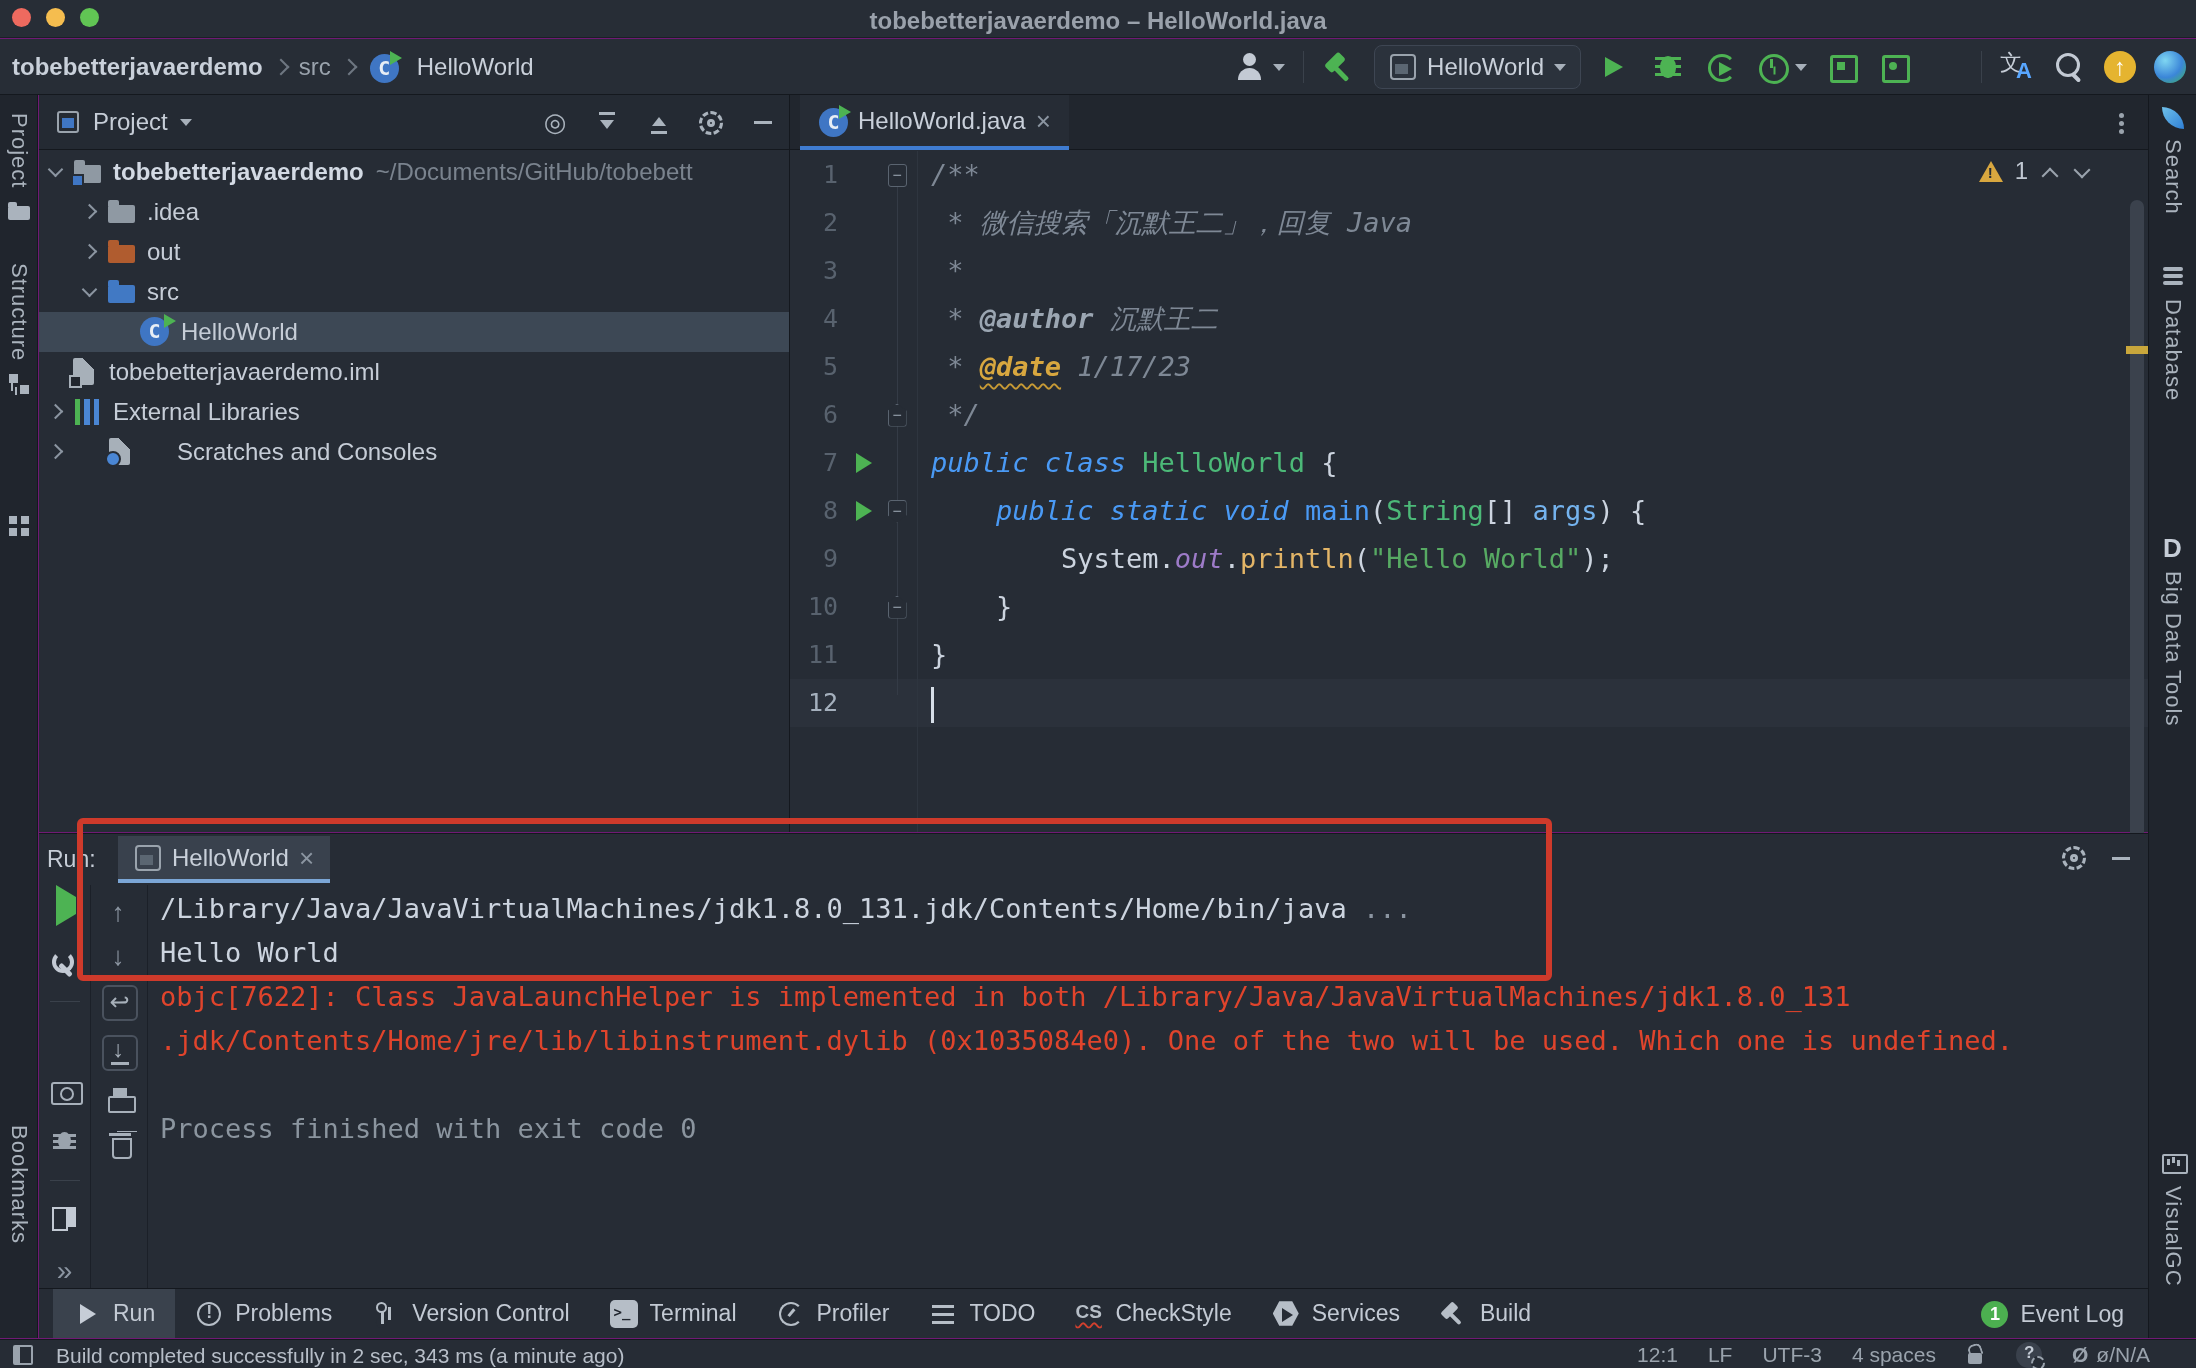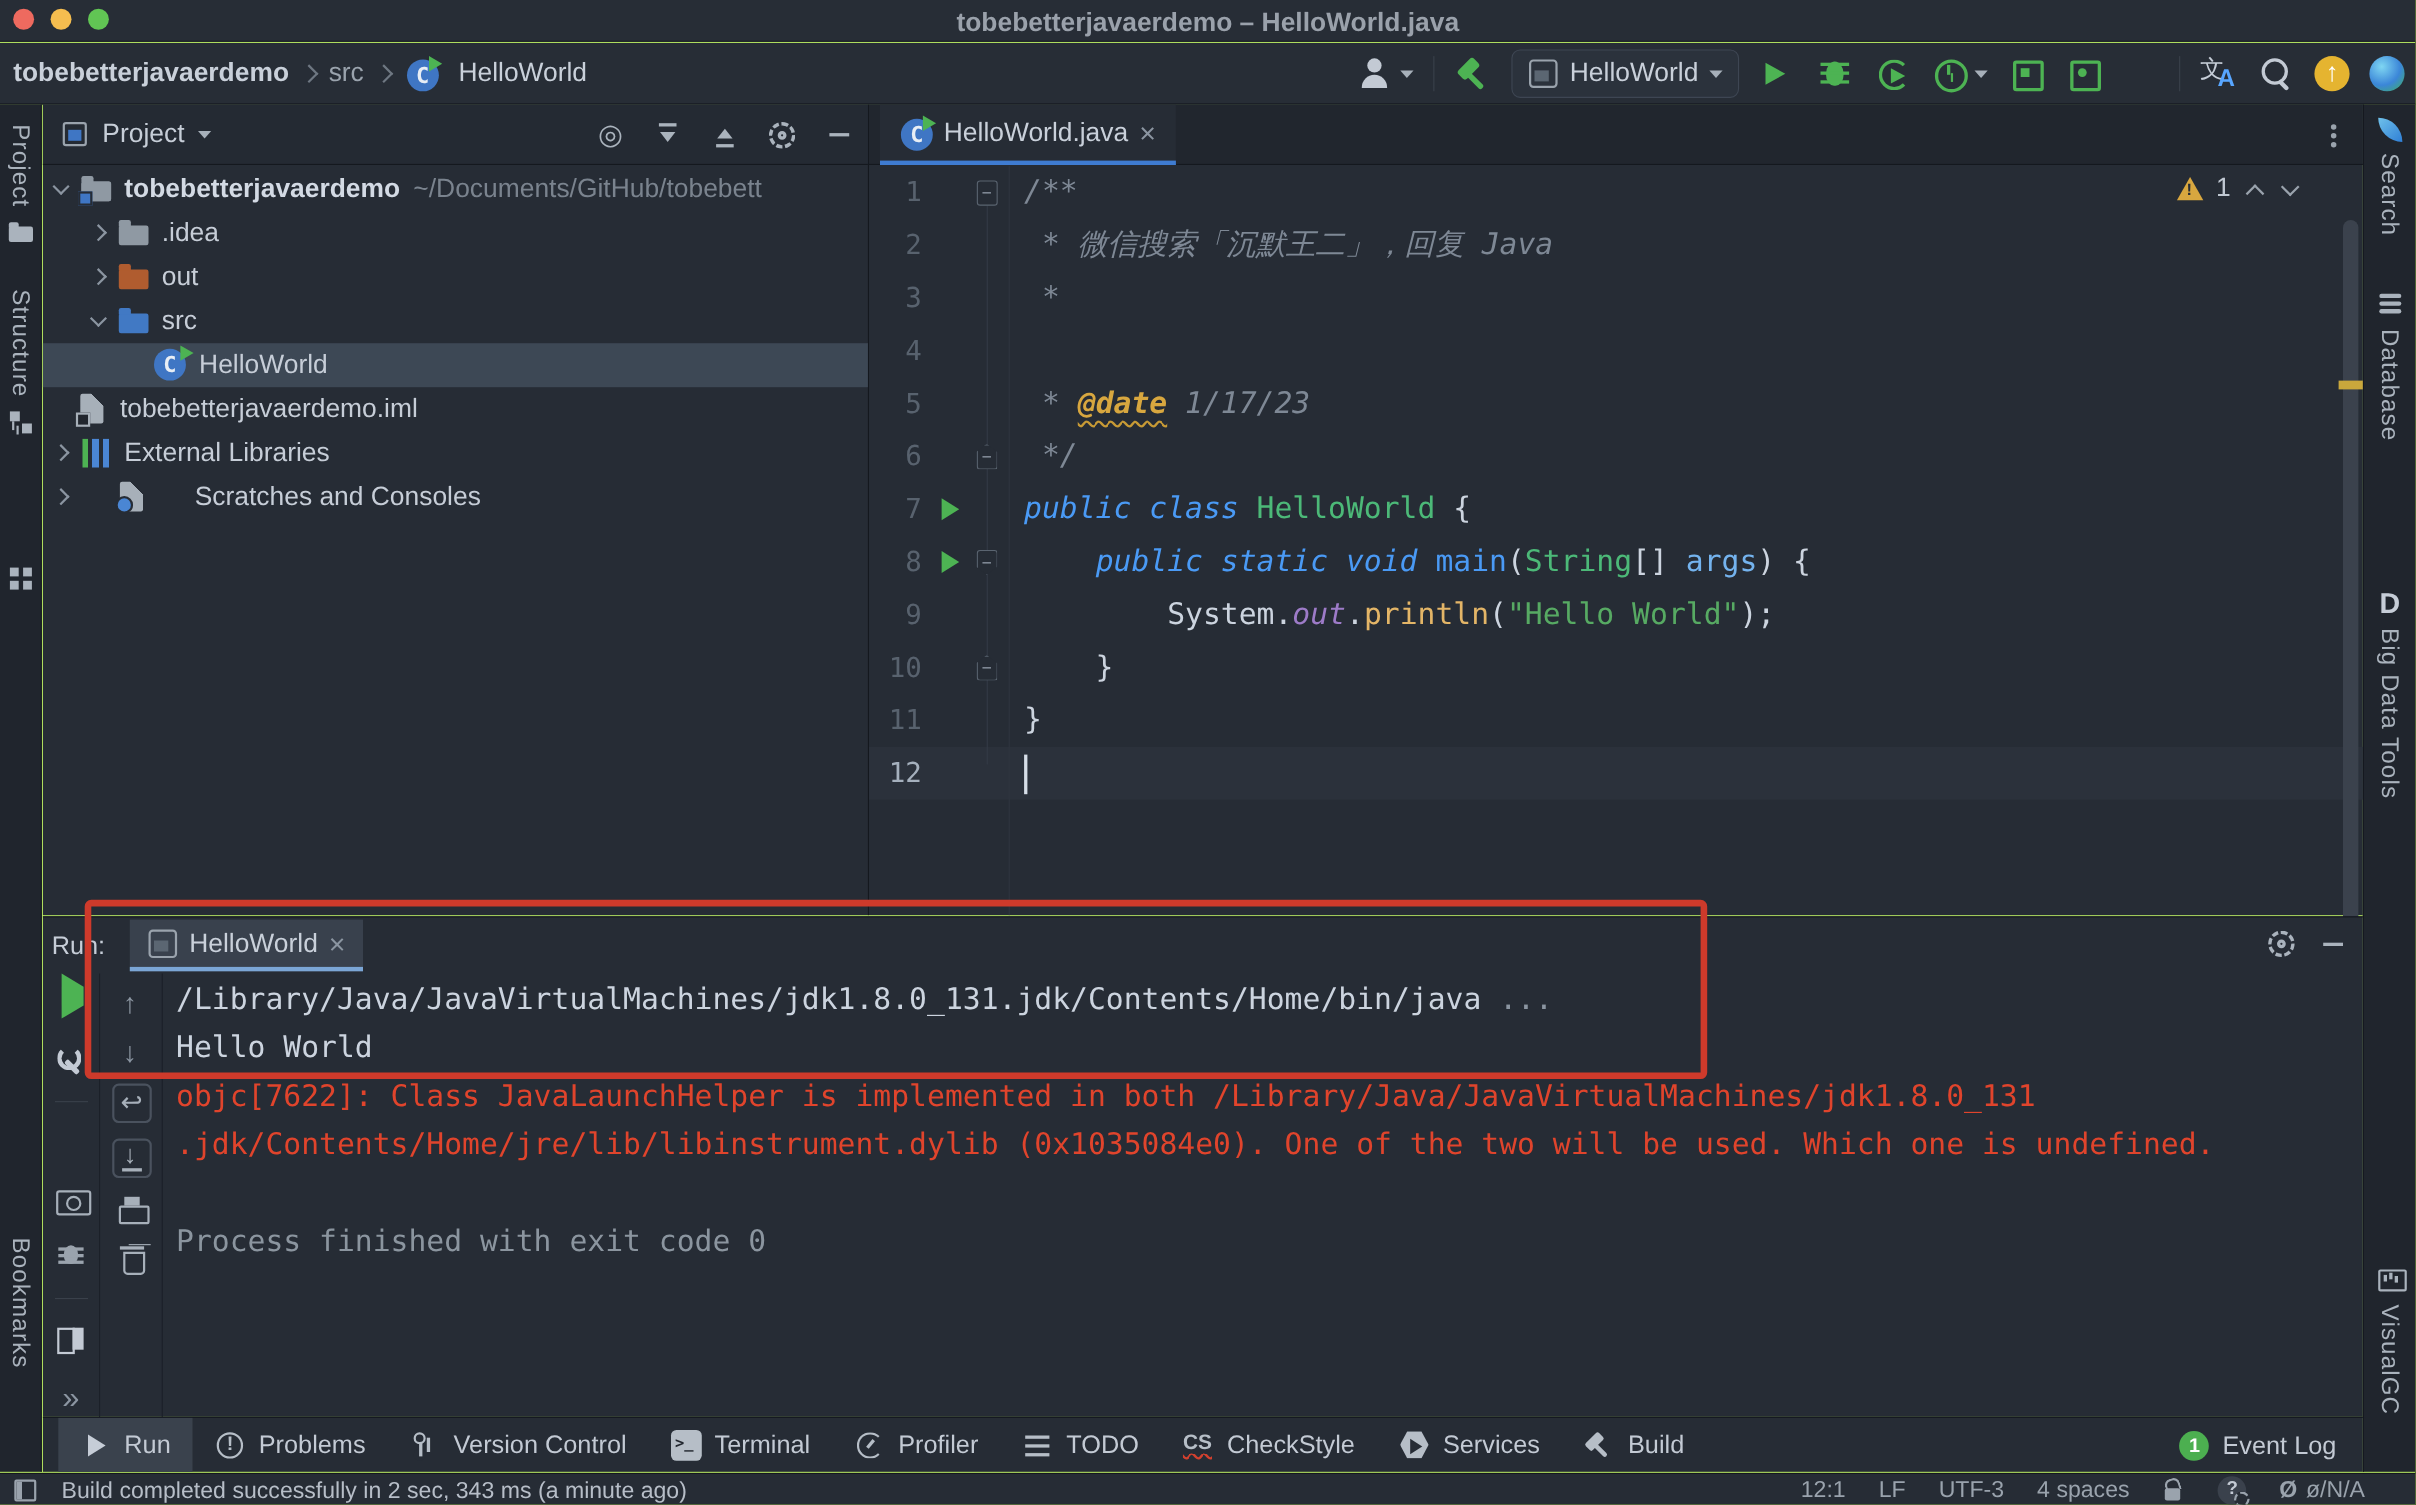--- a/index.html
+++ b/index.html
@@ -1,17 +1,17 @@
 <!DOCTYPE html>
 <html><head>
 <meta charset="utf-8">
 <style>
   *{box-sizing:border-box;margin:0;padding:0}
   html,body{margin:0;background:#0e1116}
-  .app{position:relative;width:2196px;height:1368px;background:#bef264;overflow:hidden;
+  .app{position:relative;width:2196px;height:1368px;background:#701a75;overflow:hidden;
        font-family:"Liberation Sans",sans-serif;color:#c6cdd7}
 
   
   .titlebar{position:absolute;left:0;top:0;width:2196px;height:38px;background:#272d36;border-bottom:1px solid #1b2026}
   .tl{position:absolute;top:8px;width:19px;height:19px;border-radius:50%}
   .tl.red{left:12px;background:#ee6a5f}.tl.yel{left:46px;background:#f5bd4f}.tl.grn{left:80px;background:#61c554}
   .wtitle{position:absolute;left:0;right:0;top:7px;text-align:center;font-size:24px;font-weight:bold;color:#9aa1ab}
 
   
   .toolbar{position:absolute;left:0;top:39px;width:2196px;height:56px;background:#272d36;border-bottom:1px solid #14181e}
@@ -402,21 +402,21 @@
     <div class="warnwidget">
       <span class="warn-tri"></span>
       <span>1</span>
       <span class="navchev up"></span>
       <span class="navchev dn"></span>
     </div>
     <div class="codewrap" id="code-lines">
         <div class="crow"><span class="ln">1</span><span class="runmark"></span><span class="foldmark"><span class="fold f-box">−</span></span><span class="codetext"><span class="tk cmt">/**</span></span></div>
         <div class="crow"><span class="ln">2</span><span class="runmark"></span><span class="foldmark"></span><span class="codetext"><span class="tk cmt"> * 微信搜索「沉默王二」，回复 Java</span></span></div>
         <div class="crow"><span class="ln">3</span><span class="runmark"></span><span class="foldmark"></span><span class="codetext"><span class="tk cmt"> *</span></span></div>
-        <div class="crow"><span class="ln">4</span><span class="runmark"></span><span class="foldmark"></span></div>
+        <div class="crow"><span class="ln">4</span><span class="runmark"></span><span class="foldmark"></span><span class="codetext"><span class="tk cmt"> * </span><span class="tk tag">@author</span><span class="tk cmt"> 沉默王二</span></span></div>
         <div class="crow"><span class="ln">5</span><span class="runmark"></span><span class="foldmark"></span><span class="codetext"><span class="tk cmt"> * </span><span class="tk tagwarn">@date</span><span class="tk cmt"> 1/17/23</span></span></div>
         <div class="crow"><span class="ln">6</span><span class="runmark"></span><span class="foldmark"><span class="fold f-up">−</span></span><span class="codetext"><span class="tk cmt"> */</span></span></div>
         <div class="crow"><span class="ln">7</span><span class="runmark"><span class="runarrow"></span></span><span class="foldmark"></span><span class="codetext"><span class="tk kw">public class </span><span class="tk cls">HelloWorld </span><span class="tk pln">{</span></span></div>
         <div class="crow"><span class="ln">8</span><span class="runmark"><span class="runarrow"></span></span><span class="foldmark"><span class="fold f-down">−</span></span><span class="codetext"><span class="tk pln">    </span><span class="tk kw">public static void </span><span class="tk mth">main</span><span class="tk pln">(</span><span class="tk cls">String</span><span class="tk pln">[] </span><span class="tk arg">args</span><span class="tk pln">) {</span></span></div>
         <div class="crow"><span class="ln">9</span><span class="runmark"></span><span class="foldmark"></span><span class="codetext"><span class="tk pln">        System.</span><span class="tk fld">out</span><span class="tk pln">.</span><span class="tk mthc">println</span><span class="tk pln">(</span><span class="tk str">"Hello World"</span><span class="tk pln">);</span></span></div>
         <div class="crow"><span class="ln">10</span><span class="runmark"></span><span class="foldmark"><span class="fold f-up">−</span></span><span class="codetext"><span class="tk pln">    }</span></span></div>
         <div class="crow"><span class="ln">11</span><span class="runmark"></span><span class="foldmark"></span><span class="codetext"><span class="tk pln">}</span></span></div>
         <div class="crow cur"><span class="ln">12</span><span class="runmark"></span><span class="foldmark"></span><span class="codetext"><span class="caret"></span></span></div>
       </div>
     <div class="gutline"></div>

